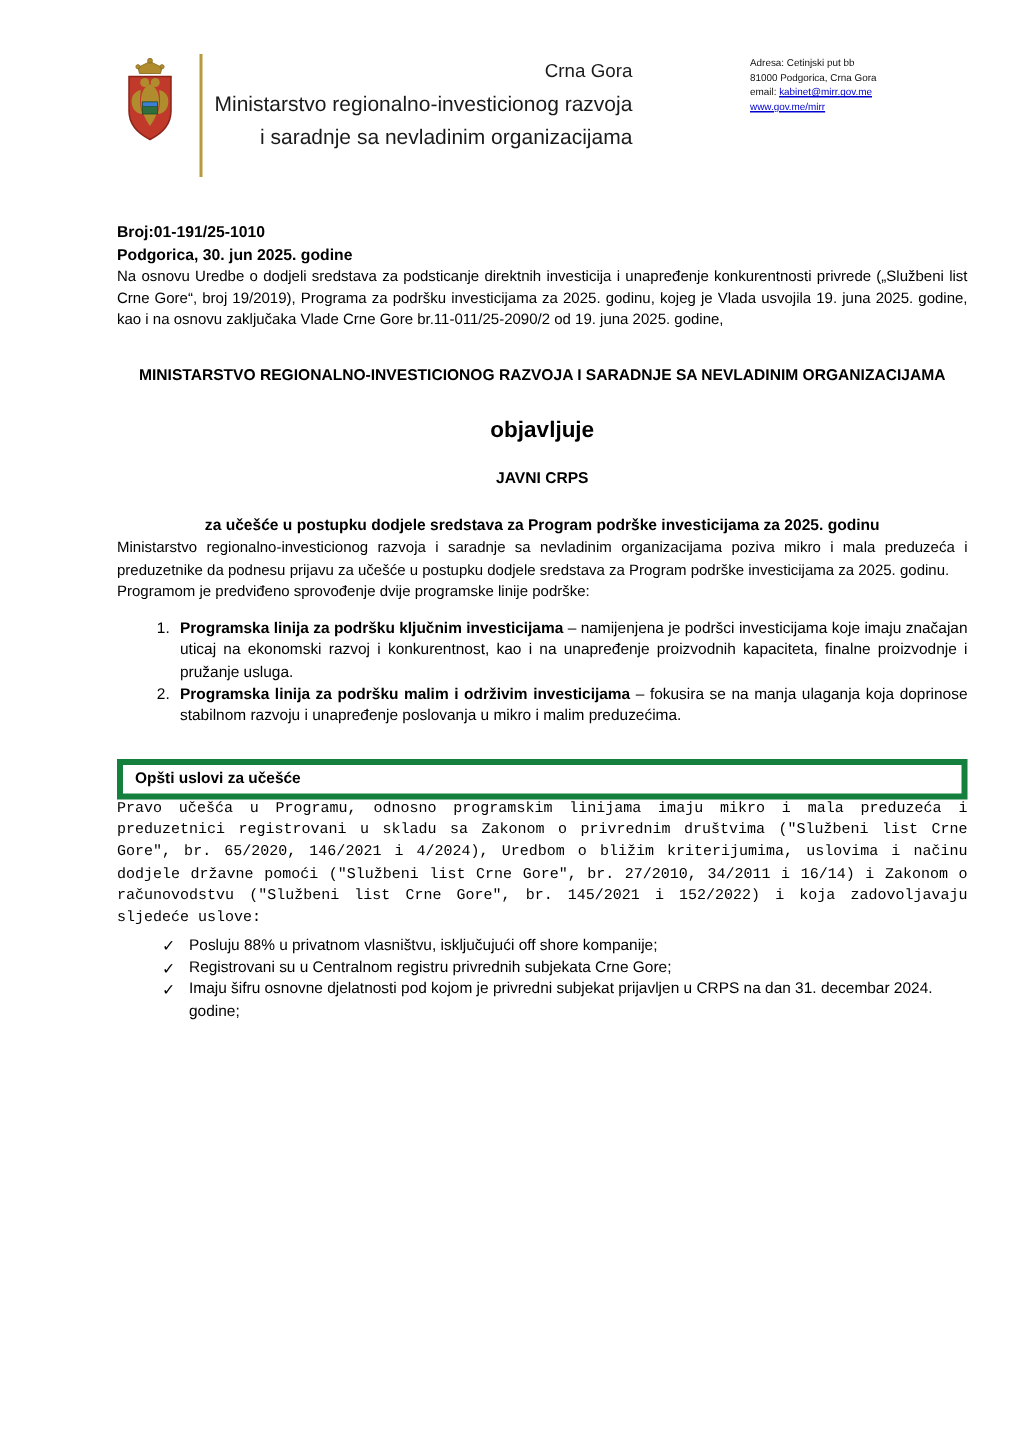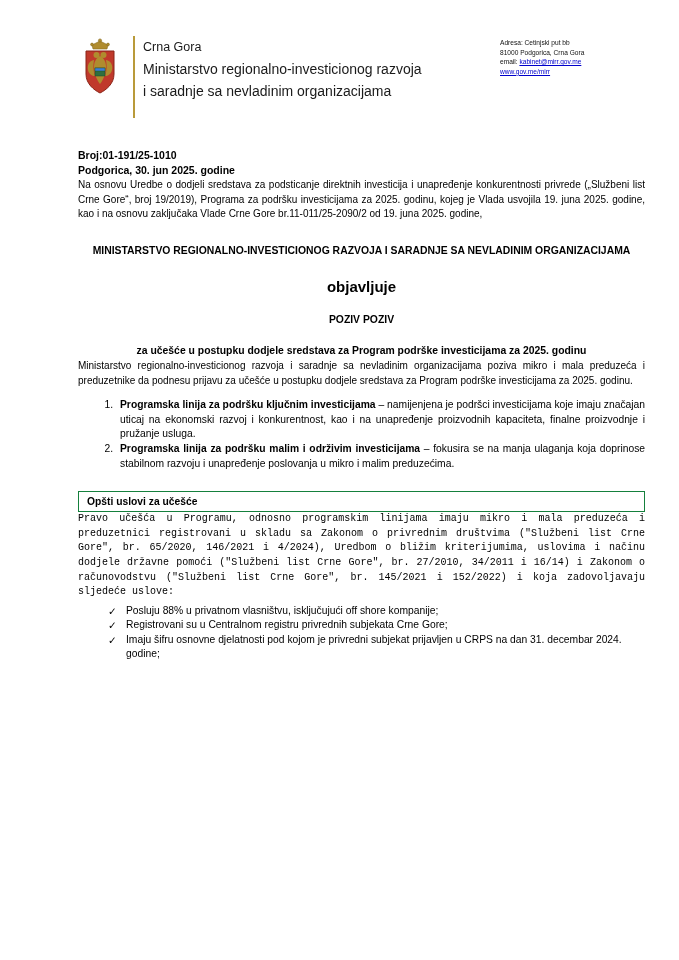--- a/index.html
+++ b/index.html
@@ -40,20 +40,21 @@
     position: absolute;
     left: 133px;
     top: 36px;
     width: 2px;
     height: 82px;
     background: #b99a3a;
   }
   .header-titles {
     margin-left: 21px;
     padding-left: 0;
+    text-align: right;
   }
   .header-titles div {
     font-size: 14px;
     line-height: 22px;
     color: #1a1a1a;
     white-space: nowrap;
   }
   .header-titles .line1 { font-size: 12.5px; }
   .address {
     position: absolute;
@@ -125,21 +126,21 @@
   }
   ol.lines li {
     text-align: justify;
     margin-bottom: 0px;
     padding-left: 4px;
   }
   ol.lines li b { font-weight: bold; }
 
   .section-box {
     margin-top: 20px;
-    border: 1px solid #15803d;
+    border: 4px solid #15803d;
     padding: 4px 8px 4px 8px;
     font-size: 10.3px;
     font-weight: bold;
   }
 
   .para-3 { margin-top: 14px; font-family: Liberation Mono, monospace; }
 
   ul.checks {
     list-style: none;
     margin: 4px 0 0 0;
@@ -209,26 +210,27 @@
     <div class="ref">
       <div>Broj:01-191/25-1010</div>
       <div>Podgorica, 30. jun 2025. godine</div>
     </div>
 
     <p class="body-text intro">Na osnovu Uredbe o dodjeli sredstava za podsticanje direktnih investicija i unapređenje konkurentnosti privrede („Službeni list Crne Gore“, broj 19/2019), Programa za podršku investicijama za 2025. godinu, kojeg je Vlada usvojila 19. juna 2025. godine, kao i na osnovu zaključaka Vlade Crne Gore br.11-011/25-2090/2 od 19. juna 2025. godine,</p>
 
     <div class="center-block">
       <div class="ministry">MINISTARSTVO REGIONALNO-INVESTICIONOG RAZVOJA I SARADNJE SA NEVLADINIM ORGANIZACIJAMA</div>
       <div class="objavljuje">objavljuje</div>
-      <div class="javni-poziv">POZIV POZIV</div>
+      <div class="javni-poziv">JAVNI CRPS</div>
       <div class="subtitle">za učešće u postupku dodjele sredstava za Program podrške investicijama za 2025. godinu</div>
     </div>
 
     <p class="body-text para-1">Ministarstvo regionalno-investicionog razvoja i saradnje sa nevladinim organizacijama poziva mikro i mala preduzeća i preduzetnike da podnesu prijavu za učešće u postupku dodjele sredstava za Program podrške investicijama za 2025. godinu.</p>
 
+    <p class="body-text para-2">Programom je predviđeno sprovođenje dvije programske linije podrške:</p>
 
     <ol class="lines">
       <li><b>Programska linija za podršku ključnim investicijama</b><span> – namijenjena je podršci investicijama koje imaju značajan uticaj na ekonomski razvoj i konkurentnost, kao i na unapređenje proizvodnih kapaciteta, finalne proizvodnje i pružanje usluga.</span></li>
       <li><b>Programska linija za podršku malim i održivim investicijama</b><span> – fokusira se na manja ulaganja koja doprinose stabilnom razvoju i unapređenje poslovanja u mikro i malim preduzećima.</span></li>
     </ol>
 
     <div class="section-box">Opšti uslovi za učešće</div>
 
     <p class="body-text para-3">Pravo učešća u Programu, odnosno programskim linijama imaju mikro i mala preduzeća i preduzetnici registrovani u skladu sa Zakonom o privrednim društvima ("Službeni list Crne Gore", br. 65/2020, 146/2021 i 4/2024), Uredbom o bližim kriterijumima, uslovima i načinu dodjele državne pomoći ("Službeni list Crne Gore", br. 27/2010, 34/2011 i 16/14) i Zakonom o računovodstvu ("Službeni list Crne Gore", br. 145/2021 i 152/2022) i koja zadovoljavaju sljedeće uslove:</p>
 

